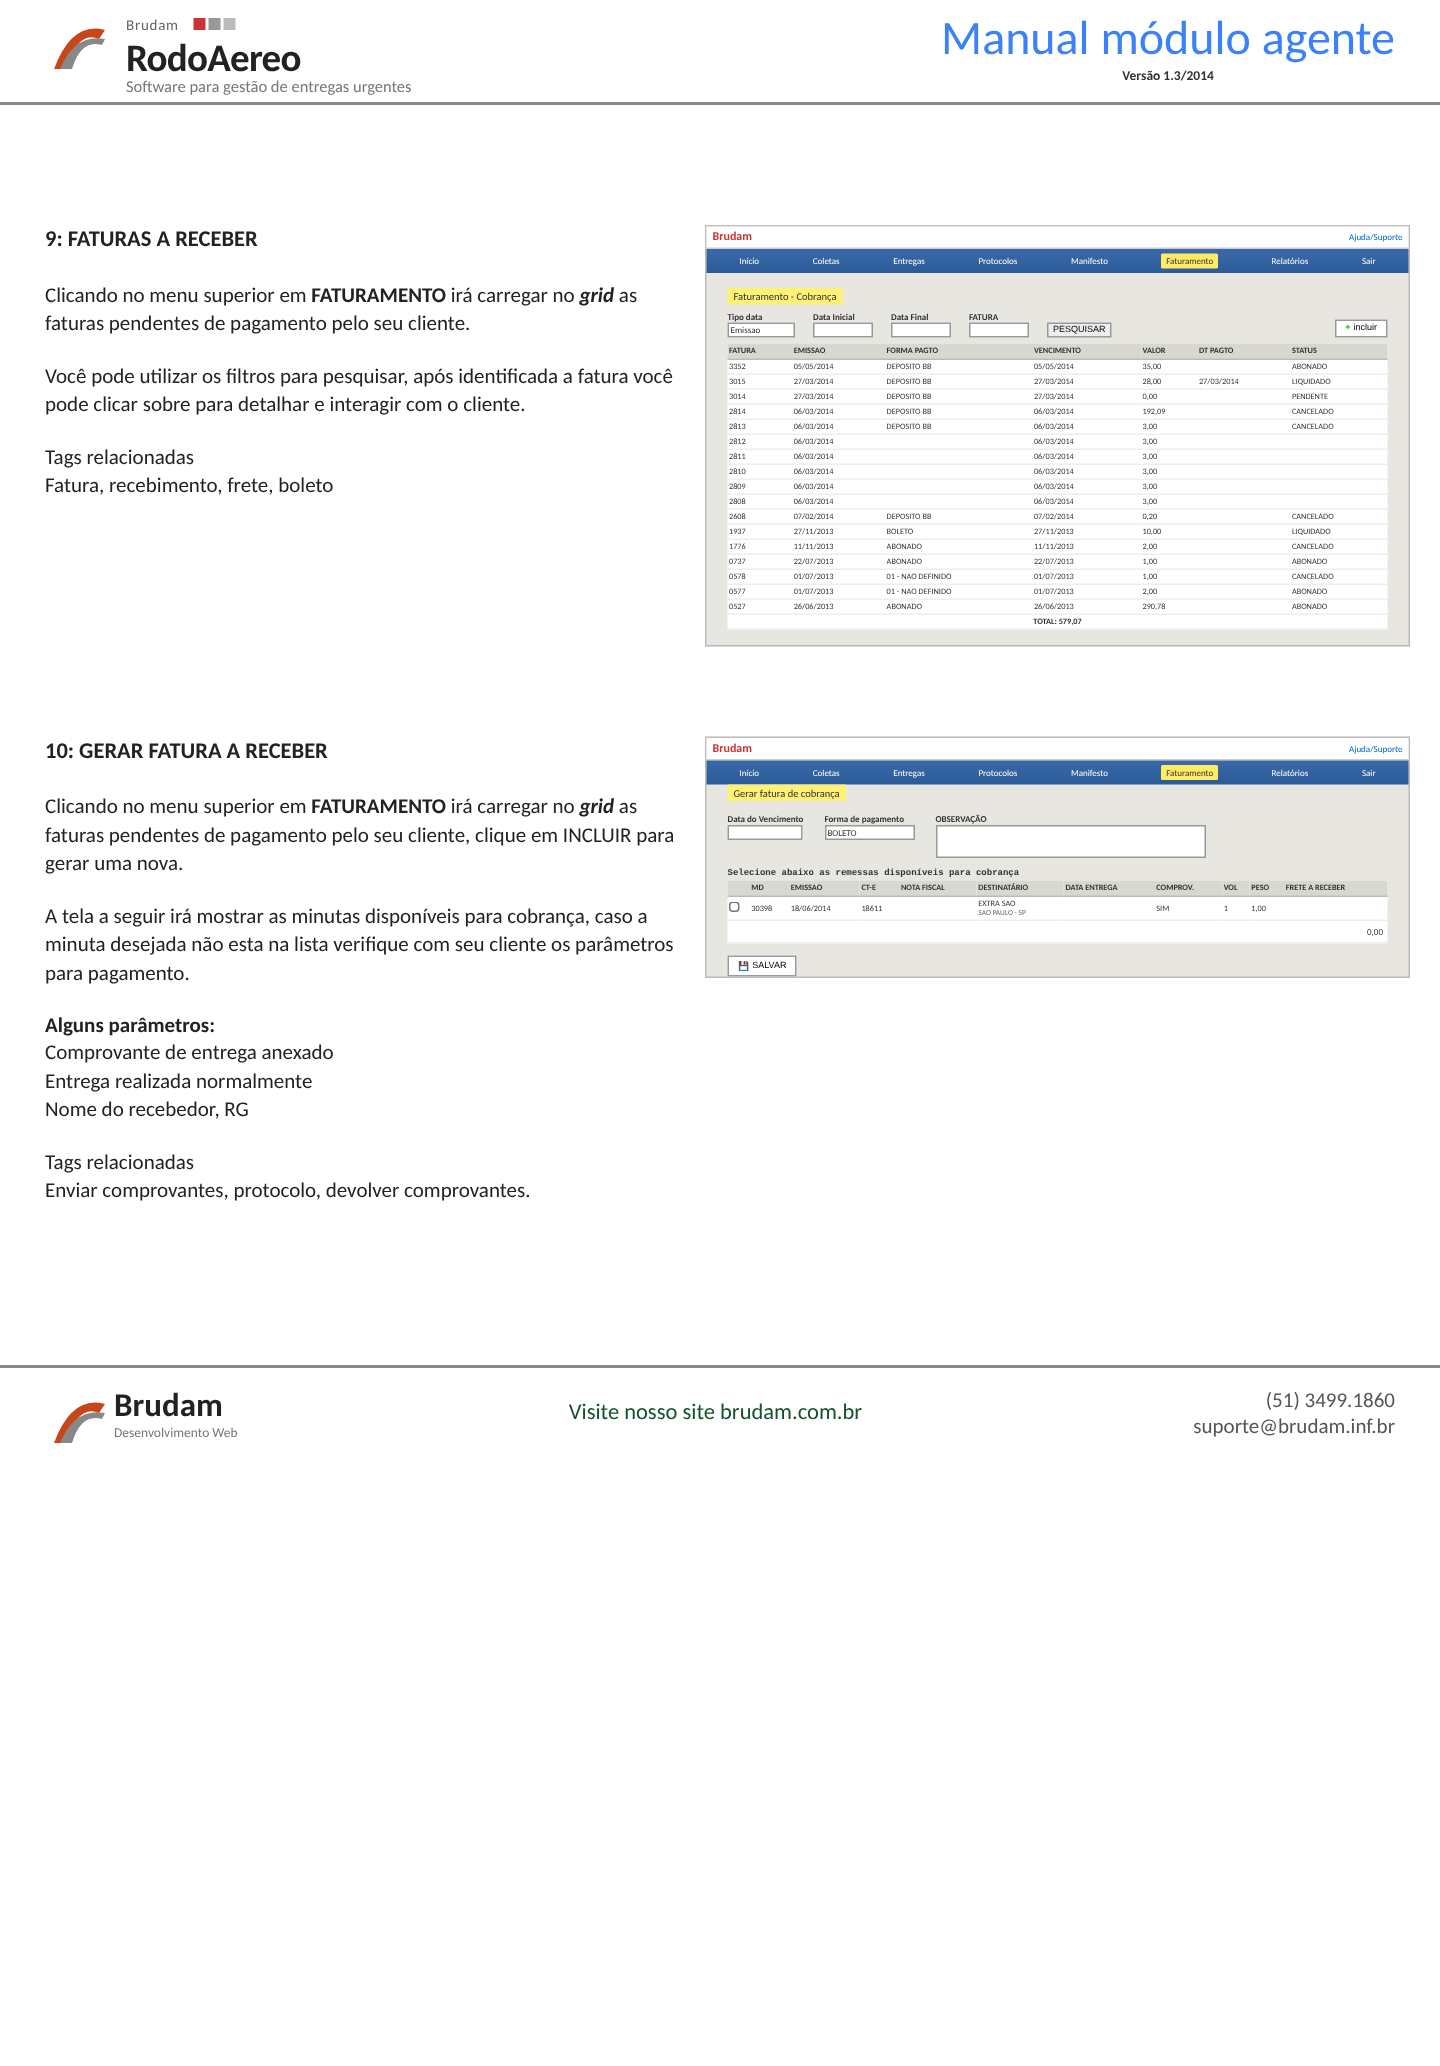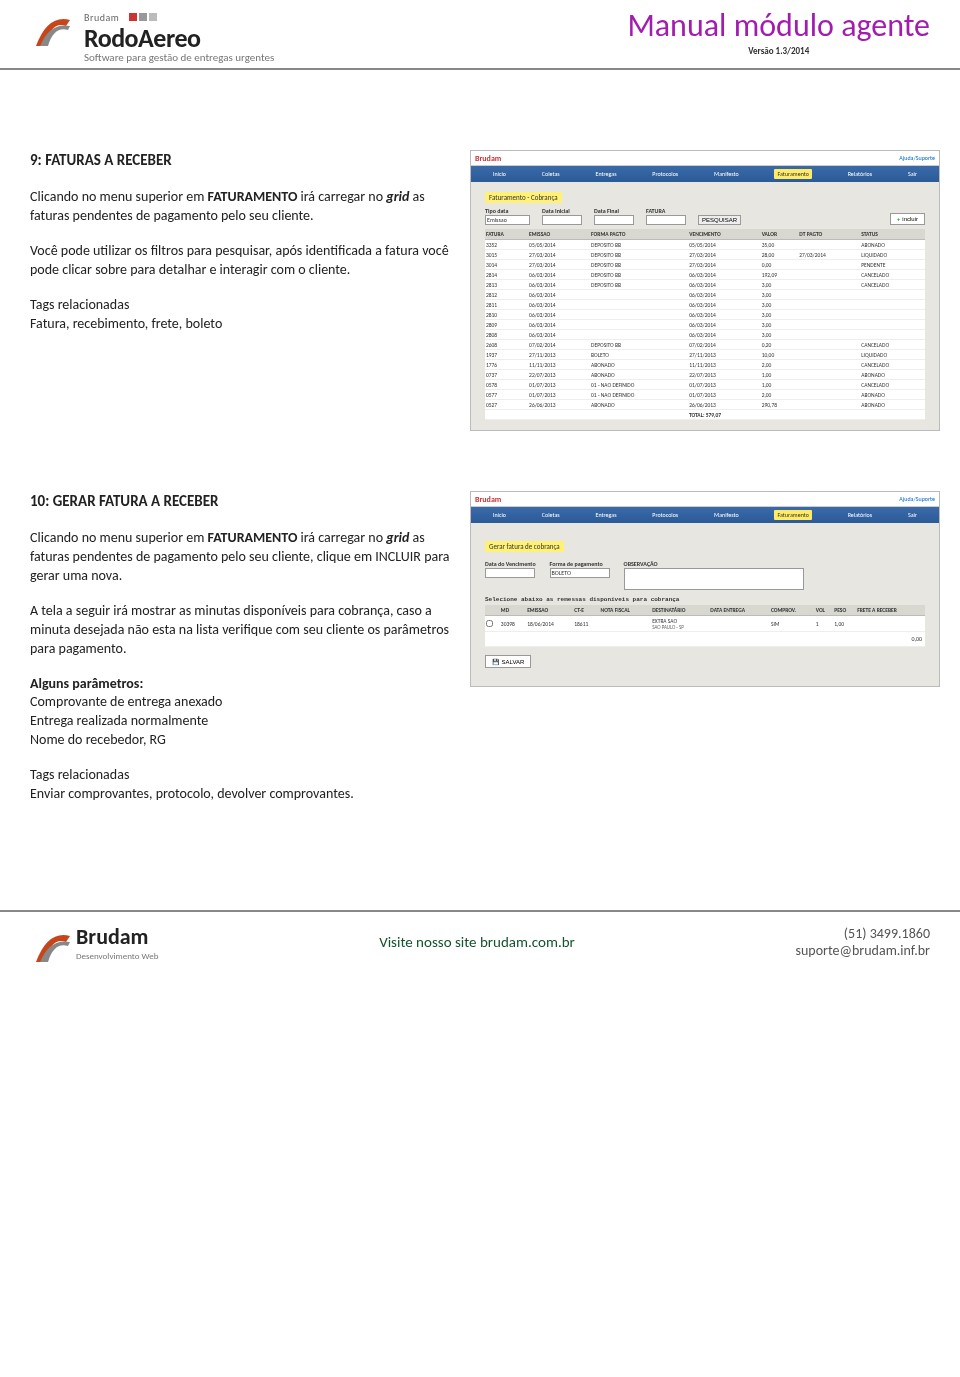--- a/index.html
+++ b/index.html
@@ -8,21 +8,21 @@
   
   .page-header { display: flex; justify-content: space-between; align-items: flex-start; padding: 6px 30px 4px 30px; border-bottom: 2px solid #888; }
   .logo-block { display: flex; align-items: flex-start; gap: 6px; }
   .logo-glyph { width: 48px; height: 48px; position: relative; }
   .logo-glyph svg { width: 48px; height: 48px; }
   .logo-text { display: flex; flex-direction: column; }
   .brudam-small { font-size: 10px; color: #666; letter-spacing: 0.5px; }
   .logo-title { font-size: 26px; font-weight: bold; color: #222; letter-spacing: -0.5px; line-height: 1; }
   .logo-sub { font-size: 11px; color: #777; }
   .header-right { text-align: right; }
-  .manual-title { font-size: 32px; color: #a21caf; font-weight: 400; }
+  .manual-title { font-size: 32px; color: #3b82f6; font-weight: 400; }
   .manual-version { font-size: 9px; color: #333; font-weight: bold; text-align: center; }
   .small-squares { display: inline-flex; gap: 2px; margin-left: 6px; }
   .sq { width: 8px; height: 8px; display: inline-block; }
   .sq1 { background: #c33; } .sq2 { background: #999; } .sq3 { background: #bbb; }
   
   
   .content { padding: 80px 30px 30px 30px; }
   .section { display: flex; gap: 20px; margin-bottom: 60px; align-items: flex-start; }
   .left-col { flex: 0 0 420px; font-size: 14px; line-height: 1.35; }
   .right-col { flex: 1; }
@@ -46,21 +46,21 @@
   .inp { border: 1px solid #999; background: #fff; height: 10px; width: 40px; font-size: 6px; }
   .sel { border: 1px solid #999; background: #fff; height: 10px; width: 45px; font-size: 6px; padding: 0 1px; }
   .btn-pesq { border: 1px solid #999; background: #eee; font-size: 6px; padding: 1px 3px; }
   .btn-incluir { border: 1px solid #999; background: #fff; font-size: 6px; padding: 2px 6px; display: flex; align-items: center; gap: 2px; }
   .plus { color: #2a2; font-weight: bold; }
   table.grid { width: 100%; border-collapse: collapse; background: #fff; margin-top: 2px; }
   table.grid th { background: #d8d8d0; font-size: 5.5px; padding: 2px 1px; text-align: left; border-bottom: 1px solid #bbb; }
   table.grid td { font-size: 5.5px; padding: 1.5px 1px; border-bottom: 1px solid #eee; }
   .total-row { text-align: center; font-weight: bold; font-size: 6px; padding: 2px; }
   
-  .ss2-body { padding: 18px 14px; }
+  .ss2-body { padding: 0 14px; }
   .obs-area { border: 1px solid #999; background: #fff; height: 22px; width: 180px; }
   .grid2 th { background: #d8d8d0; font-size: 5.5px; padding: 2px 1px; text-align: left; }
   .grid2 td { font-size: 5.5px; padding: 2px 1px; }
   .btn-salvar { border: 1px solid #999; background: #fff; font-size: 6px; padding: 2px 6px; display: inline-flex; align-items: center; gap: 2px; margin-top: 8px; }
   .disk { color: #36c; }
   
   
   .page-footer { border-top: 2px solid #888; padding: 10px 30px 20px 30px; display: flex; justify-content: space-between; align-items: center; }
   .footer-logo { display: flex; align-items: center; gap: 6px; }
   .footer-logo .lt { font-size: 22px; font-weight: bold; color: #222; }

